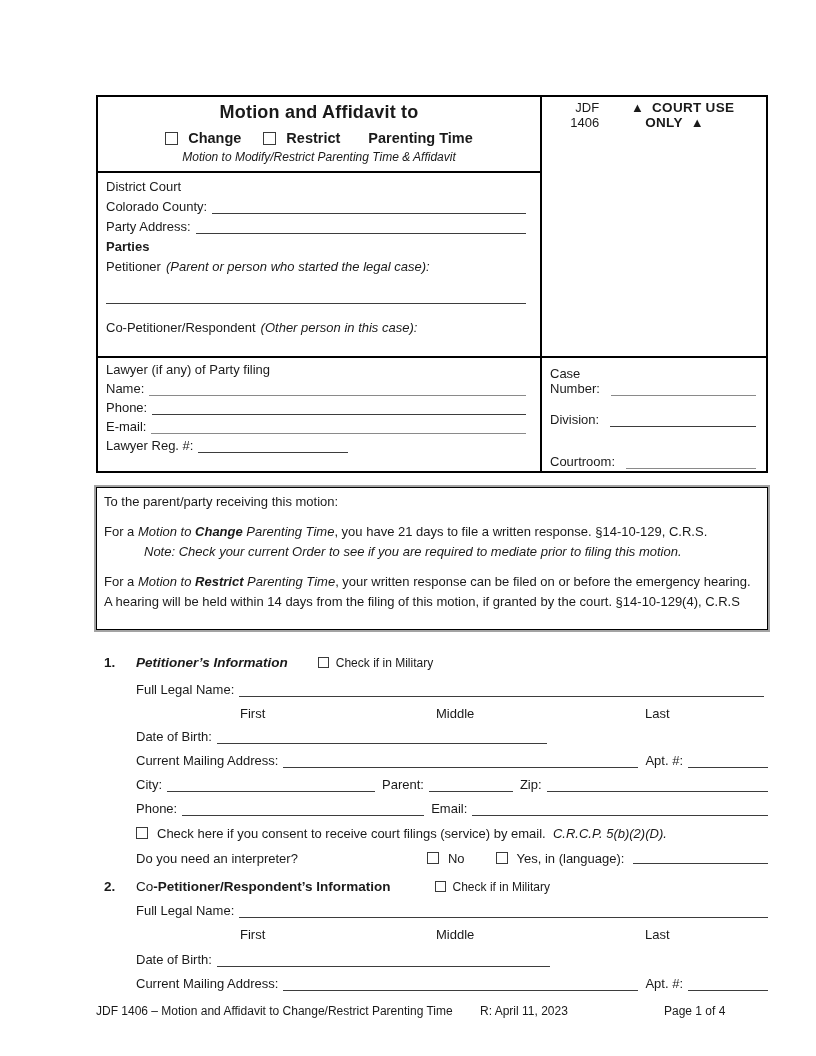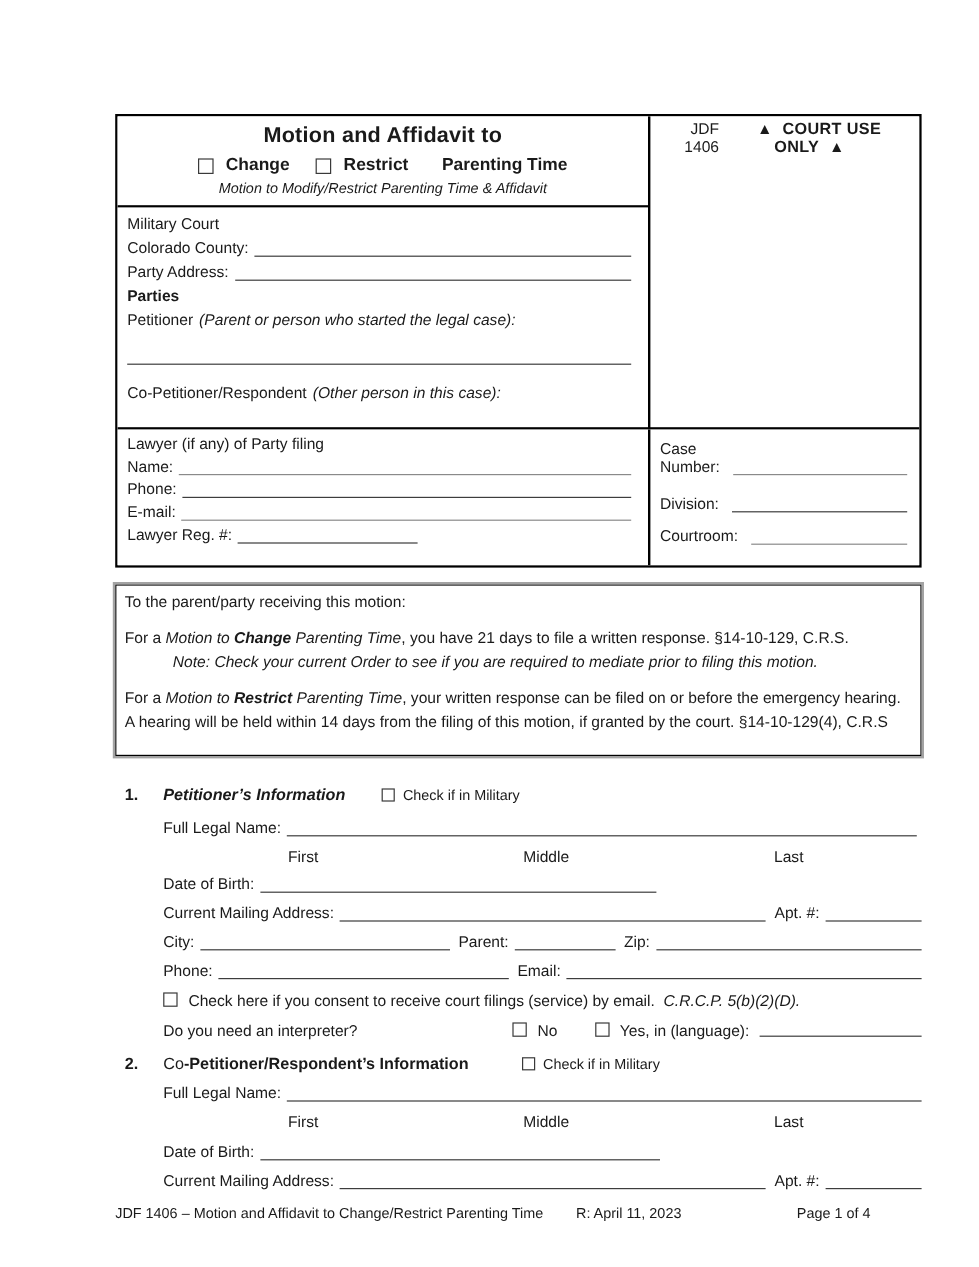--- a/index.html
+++ b/index.html
@@ -91,21 +91,21 @@
 
     <div class="cell right-top">
       <div class="jdf-code">JDF 1406</div>
       <div class="court-use">
         <span class="tri">▲</span><span>COURT USE ONLY</span><span class="tri">▲</span>
       </div>
     </div>
 
     <div class="cell caption-cell">
       <div class="frow">
-          <span class="lbl">Military Court</span>
+          <span class="lbl">District Court</span>
         </div>
       <div class="frow">
           <span class="lbl">Colorado County:</span>
           <span class="ln grow"></span>
         </div>
       <div class="frow">
           <span class="lbl">Party Address:</span>
           <span class="ln grow"></span>
         </div>
       <div class="frow">
@@ -154,21 +154,21 @@
           <span class="lbl">Case</span>
         </div>
       <div class="frow">
           <span class="lbl">Number:</span>
           <span class="ln gray grow" style="margin-left:6px;"></span>
         </div>
       <div class="frow" style="margin-top:16px;">
           <span class="lbl">Division:</span>
           <span class="ln grow" style="margin-left:6px;"></span>
         </div>
-      <div class="frow" style="margin-top:12px;">
+      <div class="frow" style="margin-top:27px;">
           <span class="lbl">Courtroom:</span>
           <span class="ln gray grow" style="margin-left:6px;"></span>
         </div>
     </div>
   </div>
 
   <div class="notice">
     <div>To the parent/party receiving this motion:</div>
     <div class="sp"></div>
     <div><span>For a </span><span class="i">Motion to </span><span class="b i">Change</span><span class="i"> Parenting Time</span><span>, you have 21 days to file a written response.  §14-10-129, C.R.S.</span></div>

